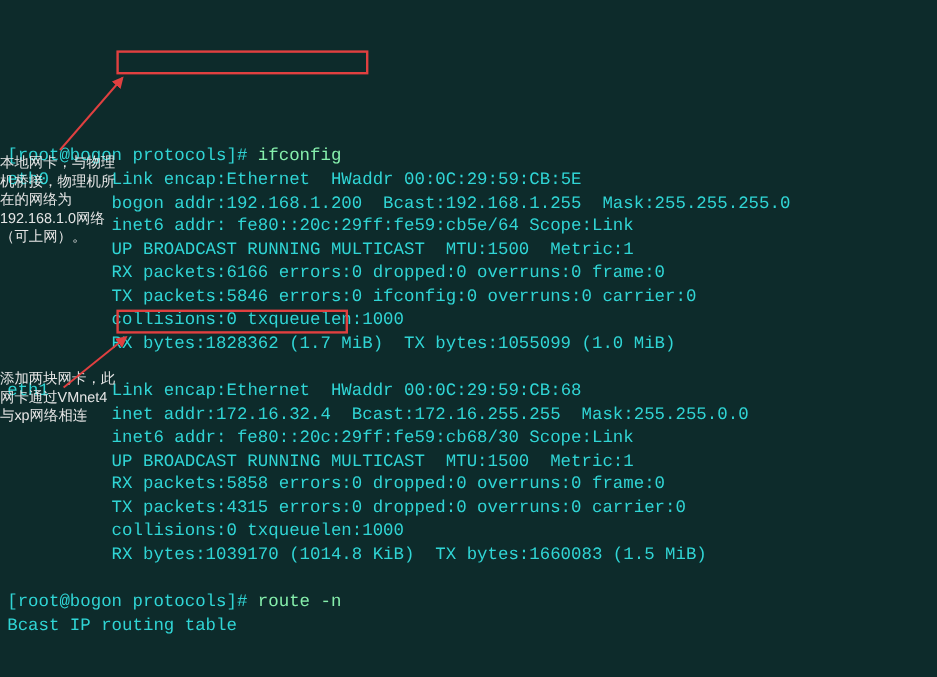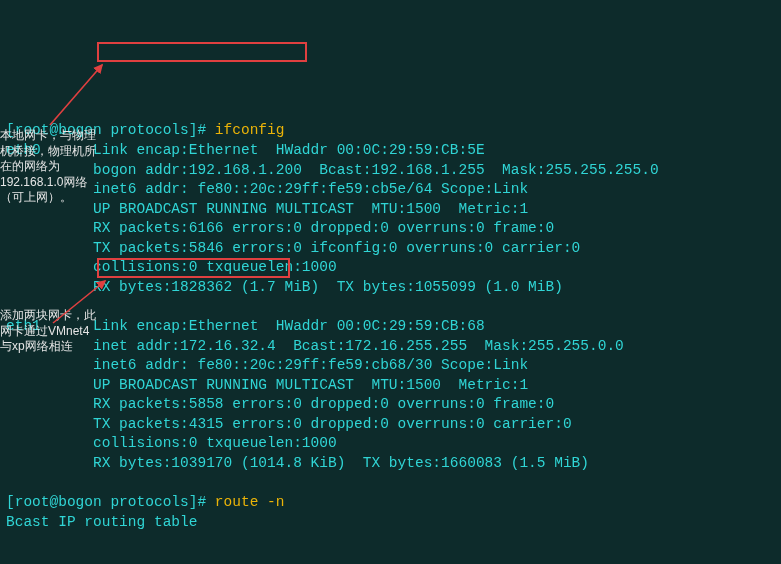--- a/index.html
+++ b/index.html
@@ -8,21 +8,21 @@
       font-family: 'Courier New', monospace;
       font-size: 14.5px;
       line-height: 1.35;
       width: 781px;
       height: 564px;
       position: relative;
       color: #d0d0d0;
       padding: 4px 0 0 6px;
       white-space: pre;
     }
-    .white { color: #eab308; }
+    .white { color: #86efac; }
     .cyan  { color: #30d5d5; }
     .red-note {
       position: absolute;
       color: #e5e5e5;
       font-family: Liberation Sans, sans-serif;
       font-size: 12px;
       line-height: 1.3;
       white-space: normal;
       width: 100px;
     }

